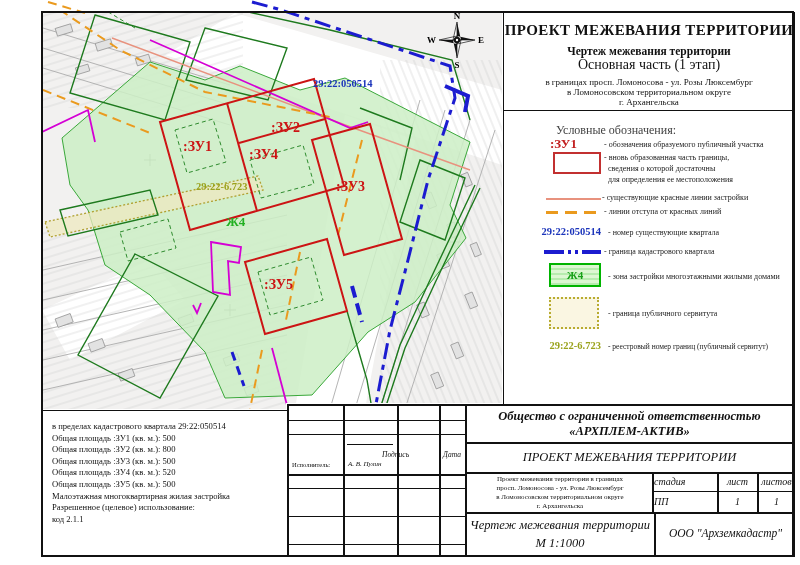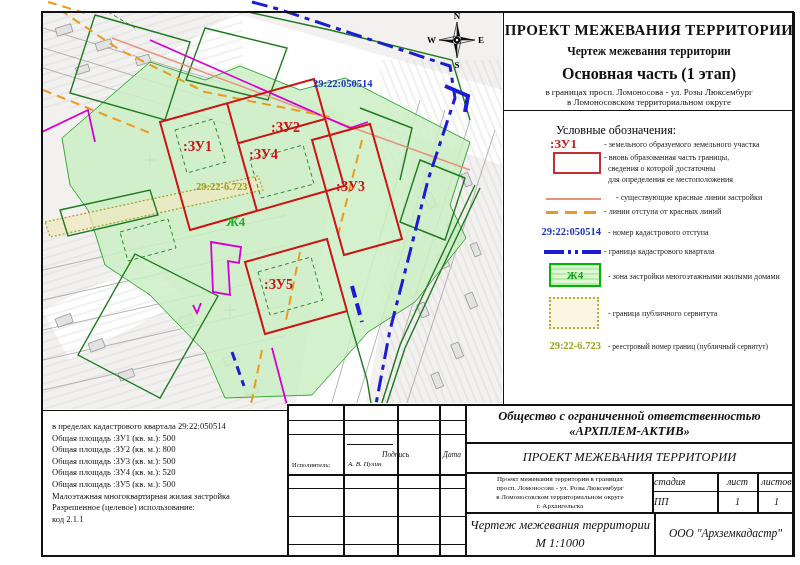--- a/index.html
+++ b/index.html
@@ -5,27 +5,27 @@
   html,body{margin:0;padding:0;background:#fff}
   body{width:800px;height:565px;position:relative;font-family:"Liberation Serif",serif;color:#111;overflow:hidden}
   #mapsvg{position:absolute;left:0;top:0;z-index:1}
   .cover{position:absolute;background:#fff;z-index:2}
   .panel{position:absolute;background:#fff;z-index:3;border:1.5px solid #111;box-sizing:border-box}
   #frame{position:absolute;left:41px;top:11px;width:753px;height:546px;border:2px solid #111;box-sizing:border-box;z-index:6;pointer-events:none}
   
   #titlebox{left:503px;top:12px;width:292px;height:99px;text-align:center}
   #titlebox .t1{font-size:15px;font-weight:bold;margin-top:9px;letter-spacing:.4px}
   #titlebox .t2{font-size:11.5px;font-weight:bold;margin-top:6px}
-  #titlebox .t3{font-size:16px;font-weight:bold;margin-top:8px}
+  #titlebox .t3{font-size:14px;font-weight:normal;margin-top:0}
   #titlebox .t4{font-size:9px;margin-top:4px}
   #titlebox .t5,#titlebox .t6{font-size:9px}
   
   #legendbox{left:503px;top:110px;width:292px;height:295px}
   .lg{position:absolute;font-size:8px;color:#1a1a1a;white-space:nowrap}
-  .lghead{font-size:12px;color:#000000}
+  .lghead{font-size:12px;color:#404040}
   .sym-zu{color:#c22020;font-weight:bold;font-size:13px}
   .sym-num{color:#1c35bb;font-weight:bold;font-size:10.5px}
   .sym-reg{color:#9aa21c;font-weight:bold;font-size:10.5px}
   .sw-red{border:2px solid #c23030;background:#fff}
   .sw-salmon{height:2px;background:#e8927e}
   .sw-orange{height:3px;background:repeating-linear-gradient(90deg,#ea9a1e 0 12px,transparent 12px 19px)}
   .sw-blue{height:4px;background:repeating-linear-gradient(90deg,#1c1cd0 0 20px,transparent 20px 24px,#1c1cd0 24px 27px,transparent 27px 31px,#1c1cd0 31px 34px,transparent 34px 38px)}
   .sw-zone{border:2px solid #00b400;background:repeating-linear-gradient(180deg,#dcf7d2 0 3px,#b6ecae 3px 5px);color:#18a018;font-weight:bold;font-size:11px;text-align:center}
   .sw-serv{border:2px dotted #b8ab30;background:#faf6e2}
   
@@ -206,35 +206,35 @@
   <div class="t3">Основная часть (1 этап)</div>
   <div class="t4">в границах просп. Ломоносова - ул. Розы Люксембург</div>
   <div class="t5">в Ломоносовском территориальном округе</div>
   <div class="t6">г. Архангельска</div>
 </div>
 
 <div class="panel" id="legendbox">
   <div class="lg lghead" style="left:52px;top:12px">Условные обозначения:</div>
 
   <div class="lg sym-zu" style="left:46px;top:25px">:ЗУ1</div>
-  <div class="lg" style="left:100px;top:29px">- земельного образуемого  земельного участка</div>
+  <div class="lg" style="left:100px;top:29px">- обозначения образуемого  публичный участка</div>
 
   <div class="lg sw-red" style="left:49px;top:41px;width:44px;height:18px"></div>
   <div class="lg" style="left:100px;top:42px">- вновь образованная часть границы,</div>
   <div class="lg" style="left:104px;top:53px">сведения о которой достаточны</div>
   <div class="lg" style="left:104px;top:64px">для определения ее местоположения</div>
 
   <div class="lg sw-salmon" style="left:42px;top:87px;width:55px"></div>
-  <div class="lg" style="left:112px;top:82px">- существующие красные линии застройки</div>
+  <div class="lg" style="left:98px;top:82px">- существующие красные линии застройки</div>
 
   <div class="lg sw-orange" style="left:42px;top:100px;width:55px"></div>
   <div class="lg" style="left:100px;top:96px">- линии отступа от красных линий</div>
 
   <div class="lg sym-num" style="left:24px;top:115px;width:73px;text-align:right">29:22:050514</div>
-  <div class="lg" style="left:104px;top:117px">- номер кадастрового отступа</div>
+  <div class="lg" style="left:104px;top:117px">- номер существующие квартала</div>
 
   <div class="lg sw-blue" style="left:40px;top:139px;width:57px"></div>
   <div class="lg" style="left:100px;top:136px">- граница кадастрового квартала</div>
 
   <div class="lg sw-zone" style="left:45px;top:152px;width:48px;height:20px;line-height:20px">Ж4</div>
   <div class="lg" style="left:104px;top:161px">- зона застройки многоэтажными жилыми домами</div>
 
   <div class="lg sw-serv" style="left:45px;top:186px;width:46px;height:28px"></div>
   <div class="lg" style="left:104px;top:198px">- граница публичного сервитута</div>
 

